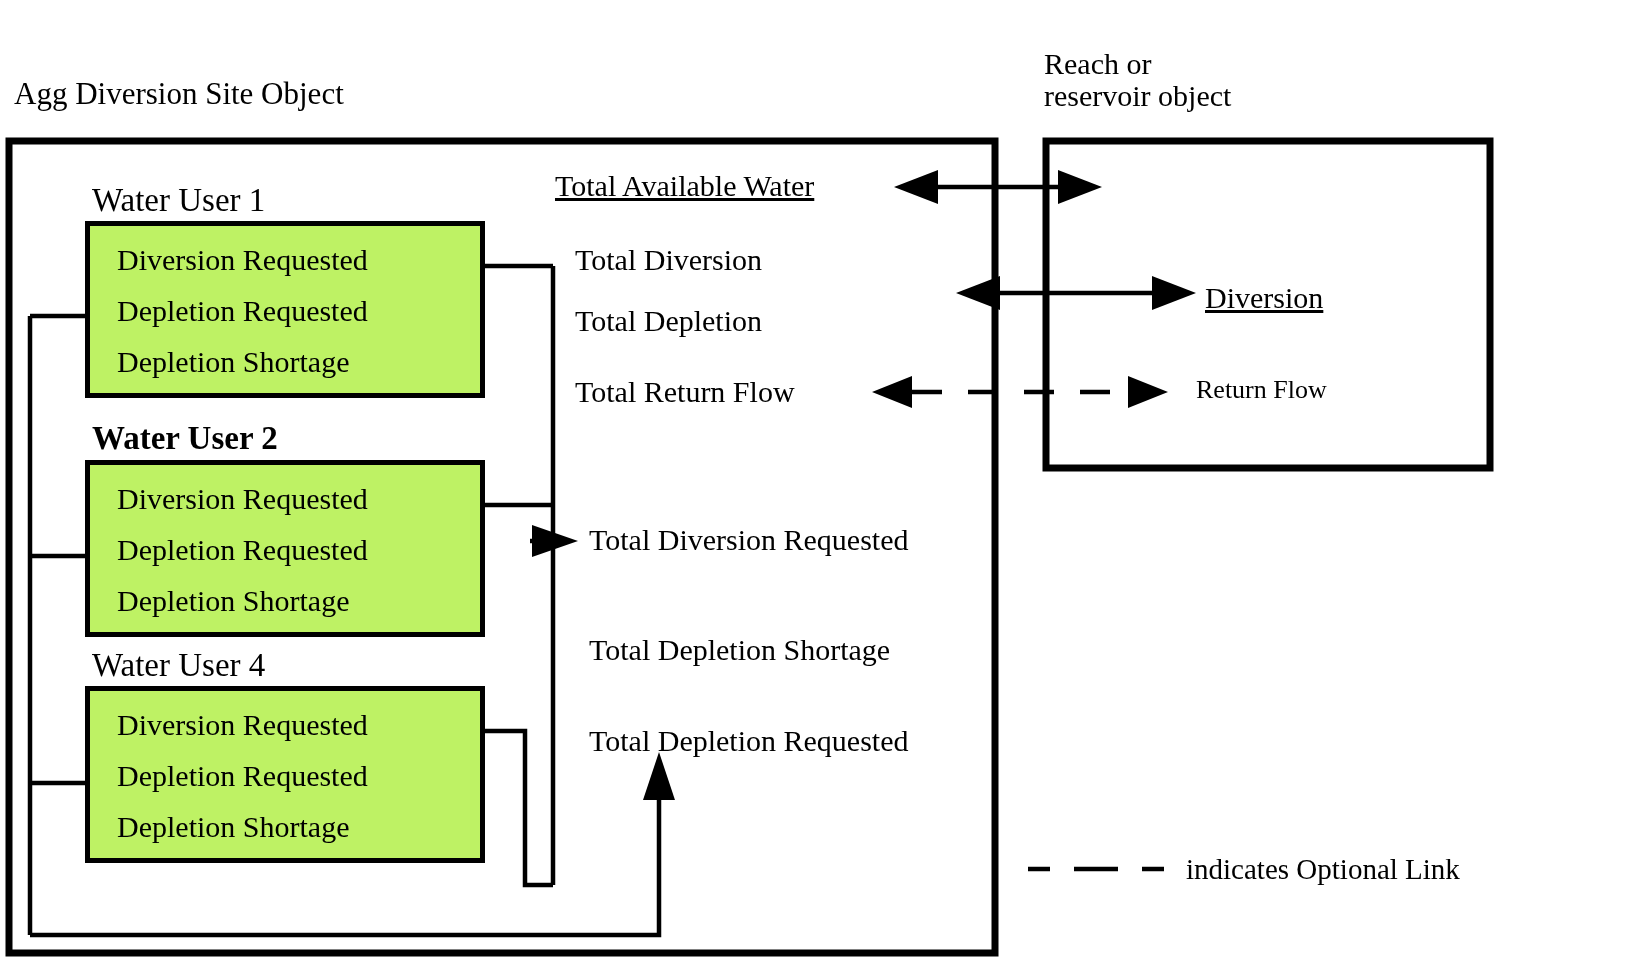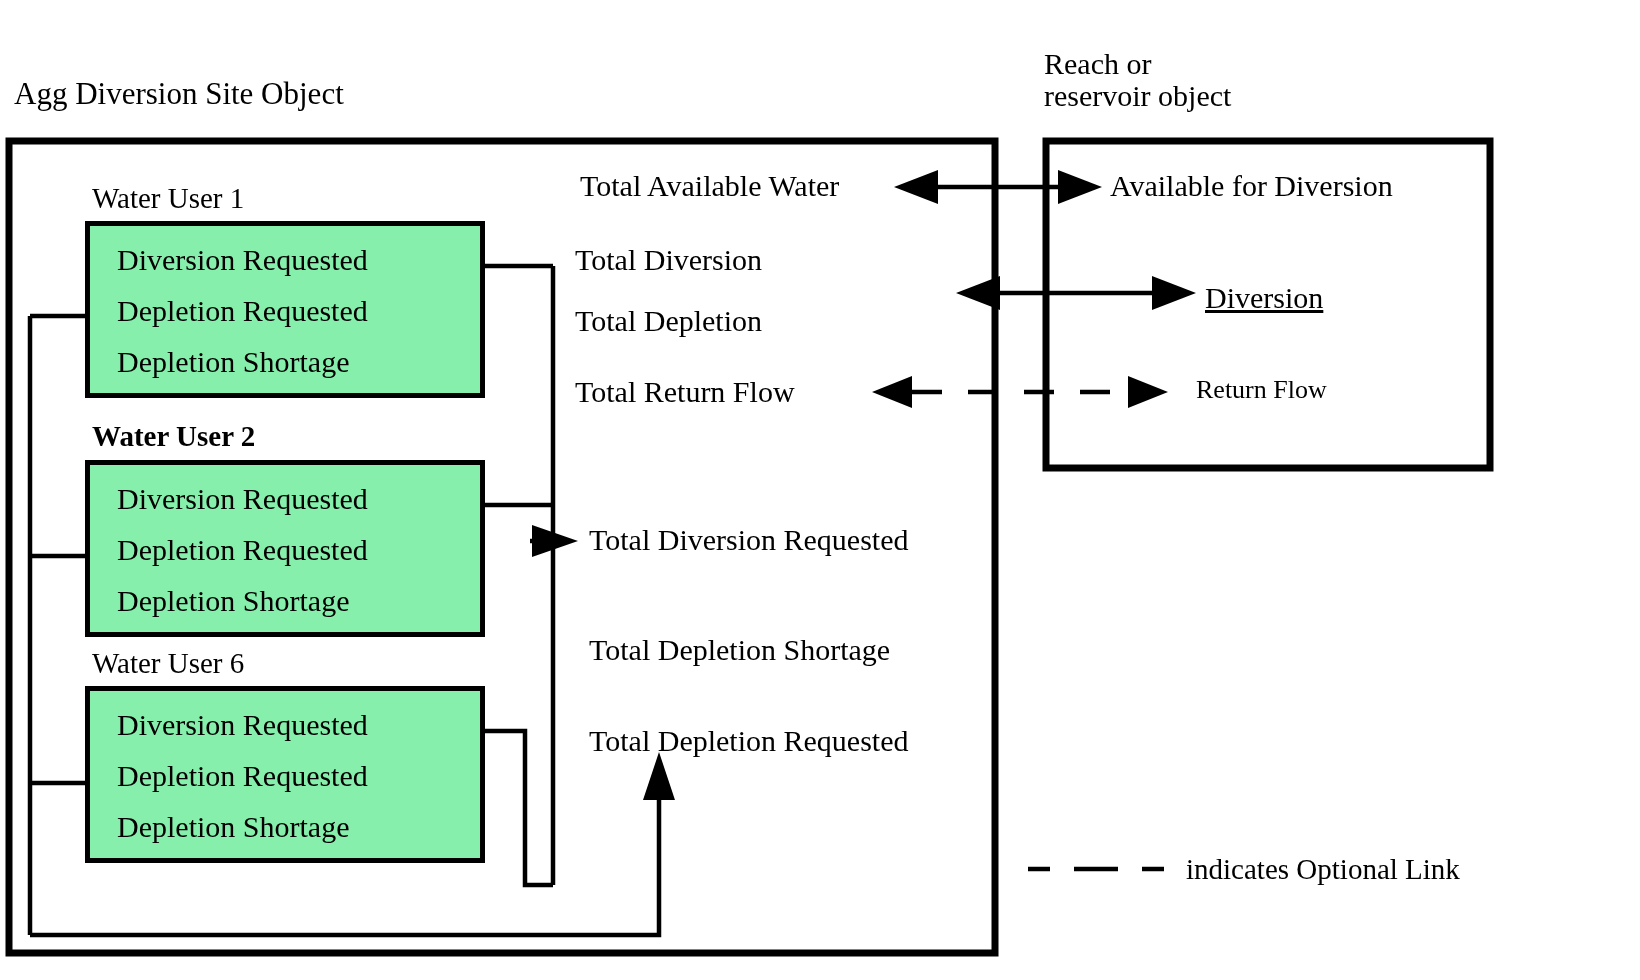--- a/index.html
+++ b/index.html
@@ -8,38 +8,38 @@
   #stage{position:relative;width:1640px;height:980px;}
   svg#wires{position:absolute;left:0;top:0;width:1640px;height:980px;}
 
   .lbl{position:absolute;white-space:nowrap;line-height:1;}
 
   
   .cap-main{left:14px;top:78px;font-size:31px;}
   .cap-reach{left:1044px;top:48px;font-size:30px;line-height:1.08;}
 
   
-  .wu-cap{font-size:29px;}
+  .wu-cap{font-size:33px;}
   .wu-cap.u1{left:92px;top:184px;}
   .wu-cap.u2{left:92px;top:422px;font-weight:bold;}
   .wu-cap.u3{left:92px;top:649px;}
 
   
-  .wu-box{position:absolute;background:#86efac;border:5px solid #000;box-sizing:border-box;}
+  .wu-box{position:absolute;background:#bef264;border:5px solid #000;box-sizing:border-box;}
   .wu-box.u1{left:85px;top:221px;width:400px;height:177px;}
   .wu-box.u2{left:85px;top:460px;width:400px;height:177px;}
   .wu-box.u3{left:85px;top:686px;width:400px;height:177px;}
   .wu-row{position:absolute;left:27px;font-size:30px;white-space:nowrap;line-height:1;}
   .wu-row.r0{top:19px;}
   .wu-row.r1{top:70px;}
   .wu-row.r2{top:121px;}
 
   
   .slot{font-size:30px;}
-  .s-avail{left:580px;top:171px;}
+  .s-avail{left:555px;top:171px;text-decoration:underline;}
   .s-tdiv{left:575px;top:245px;}
   .s-tdep{left:575px;top:306px;}
   .s-tret{left:575px;top:377px;}
   .s-tdivreq{left:589px;top:525px;}
   .s-tdepshort{left:589px;top:635px;}
   .s-tdepreq{left:589px;top:726px;}
 
   
   .r-avail{left:1110px;top:171px;font-size:30px;}
   .r-div{left:1205px;top:283px;font-size:30px;text-decoration:underline;}
@@ -127,34 +127,33 @@
     <div class="wu-row r2">Depletion Shortage</div>
   </div>
 
   <div class="lbl wu-cap u2">Water User 2</div>
   <div class="wu-box u2">
     <div class="wu-row r0">Diversion Requested</div>
     <div class="wu-row r1">Depletion Requested</div>
     <div class="wu-row r2">Depletion Shortage</div>
   </div>
 
-  <div class="lbl wu-cap u3">Water User 6</div>
+  <div class="lbl wu-cap u3">Water User 4</div>
   <div class="wu-box u3">
     <div class="wu-row r0">Diversion Requested</div>
     <div class="wu-row r1">Depletion Requested</div>
     <div class="wu-row r2">Depletion Shortage</div>
   </div>
 
   <div class="lbl slot s-avail">Total Available Water</div>
   <div class="lbl slot s-tdiv">Total Diversion</div>
   <div class="lbl slot s-tdep">Total Depletion</div>
   <div class="lbl slot s-tret">Total Return Flow</div>
   <div class="lbl slot s-tdivreq">Total Diversion Requested</div>
   <div class="lbl slot s-tdepshort">Total Depletion Shortage</div>
   <div class="lbl slot s-tdepreq">Total Depletion Requested</div>
 
-  <div class="lbl r-avail">Available for Diversion</div>
   <div class="lbl r-div">Diversion</div>
   <div class="lbl r-ret">Return Flow</div>
 
   <div class="lbl legend-text">indicates Optional Link</div>
 
 </div>
 
 </body></html>

